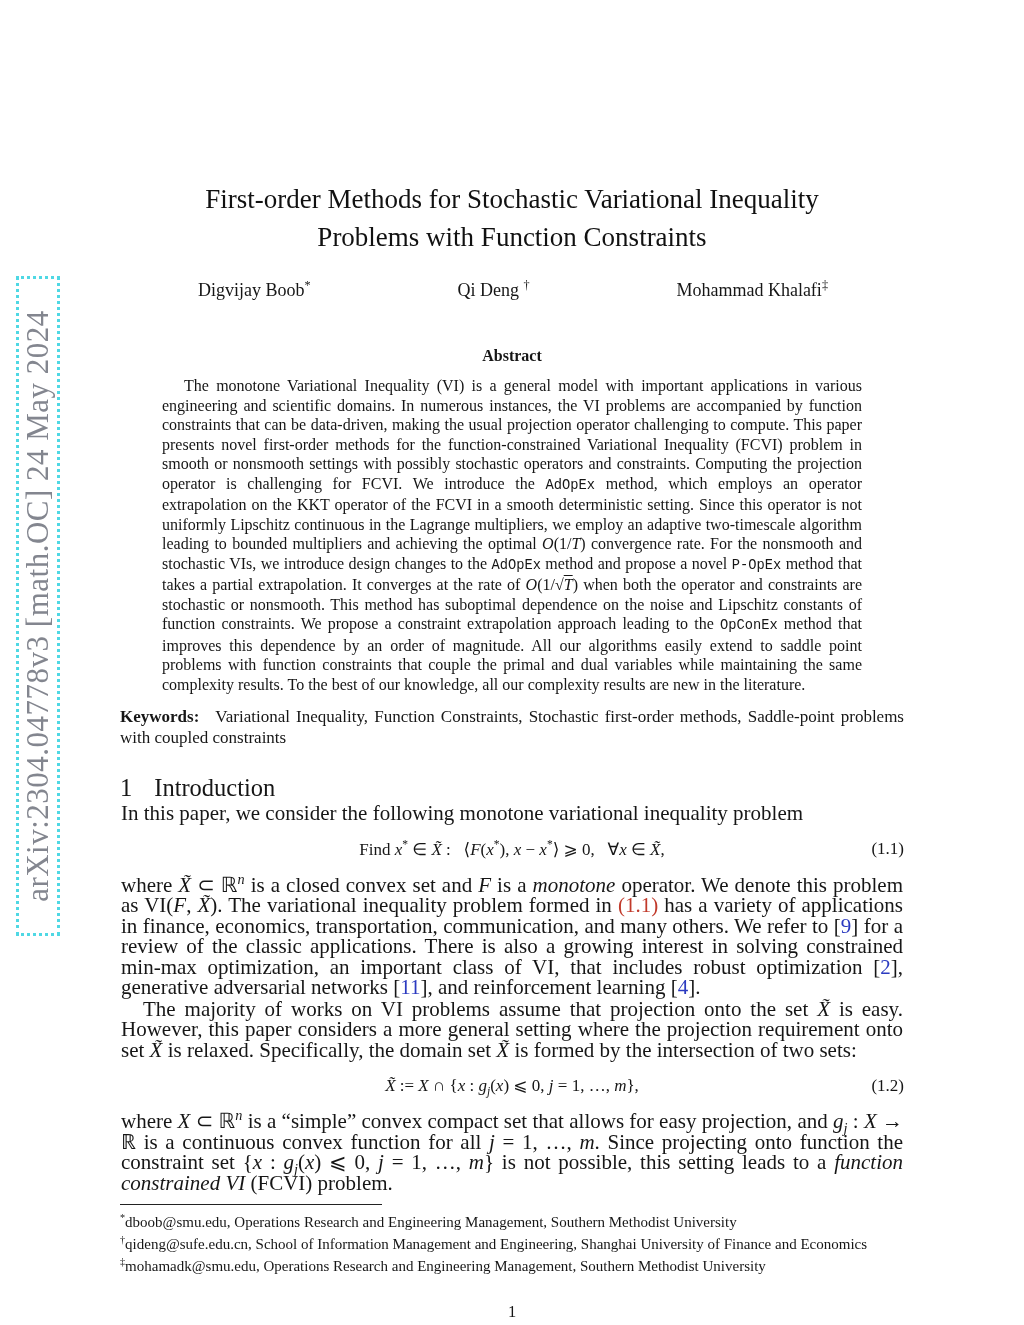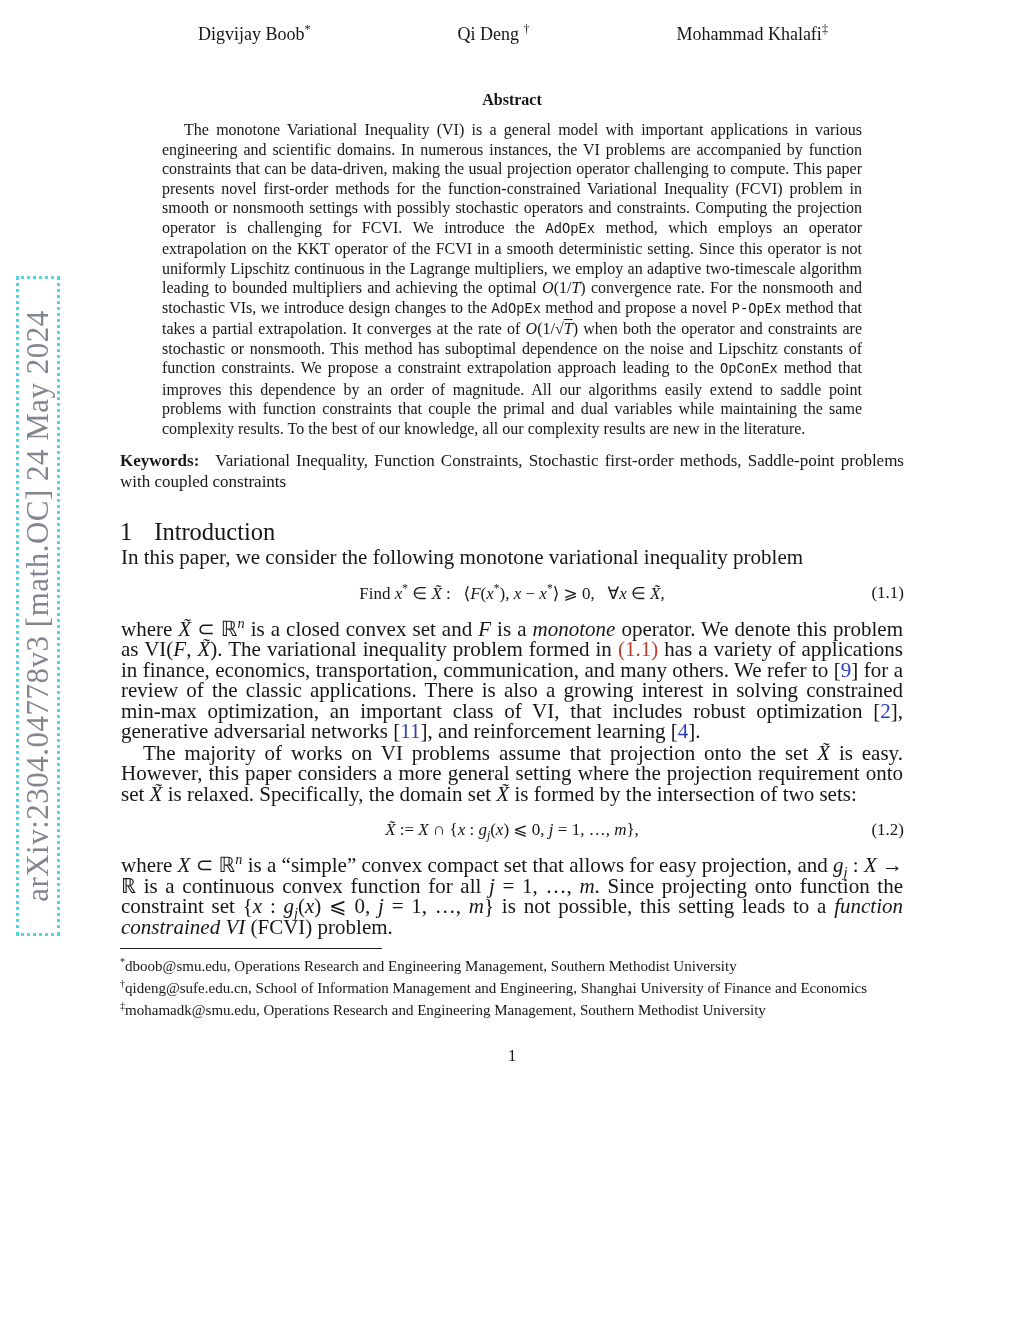--- a/index.html
+++ b/index.html
@@ -59,20 +59,24 @@
 </style>
 </head>
 <body>
 
 <div class="watermark-box">
   <span class="watermark-text">arXiv:2304.04778v3 [math.OC] 24 May 2024</span>
 </div>
 
 <div class="content">
 
+  <div class="title">
+    <div>First-order Methods for Stochastic Variational Inequality</div>
+    <div>Problems with Function Constraints</div>
+  </div>
 
   <div class="authors">
     <span class="author"><span>Digvijay Boob</span><sup>*</sup></span>
     <span class="author"><span>Qi Deng </span><sup>†</sup></span>
     <span class="author"><span>Mohammad Khalafi</span><sup>‡</sup></span>
   </div>
 
   <div class="abstract">
     <div class="abstract-heading">Abstract</div>
     <div class="abstract-text"><span>The monotone Variational Inequality (VI) is a general model with important applications in various engineering and scientific domains. In numerous instances, the VI problems are accompanied by function constraints that can be data-driven, making the usual projection operator challenging to compute. This paper presents novel first-order methods for the function-constrained Variational Inequality (FCVI) problem in smooth or nonsmooth settings with possibly stochastic operators and constraints. Computing the projection operator is challenging for FCVI. We introduce the </span><span class="s-tt">AdOpEx</span><span> method, which employs an operator extrapolation on the KKT operator of the FCVI in a smooth deterministic setting. Since this operator is not uniformly Lipschitz continuous in the Lagrange multipliers, we employ an adaptive two-timescale algorithm leading to bounded multipliers and achieving the optimal </span><span class="s-m">O</span><span>(1/</span><span class="s-m">T</span><span>) convergence rate. For the nonsmooth and stochastic VIs, we introduce design changes to the </span><span class="s-tt">AdOpEx</span><span> method and propose a novel </span><span class="s-tt">P-OpEx</span><span> method that takes a partial extrapolation. It converges at the rate of </span><span class="s-m">O</span><span>(1/√</span><span class="s-m s-sqrt">T</span><span>) when both the operator and constraints are stochastic or nonsmooth. This method has suboptimal dependence on the noise and Lipschitz constants of function constraints. We propose a constraint extrapolation approach leading to the </span><span class="s-tt">OpConEx</span><span> method that improves this dependence by an order of magnitude. All our algorithms easily extend to saddle point problems with function constraints that couple the primal and dual variables while maintaining the same complexity results. To the best of our knowledge, all our complexity results are new in the literature.</span></div>

